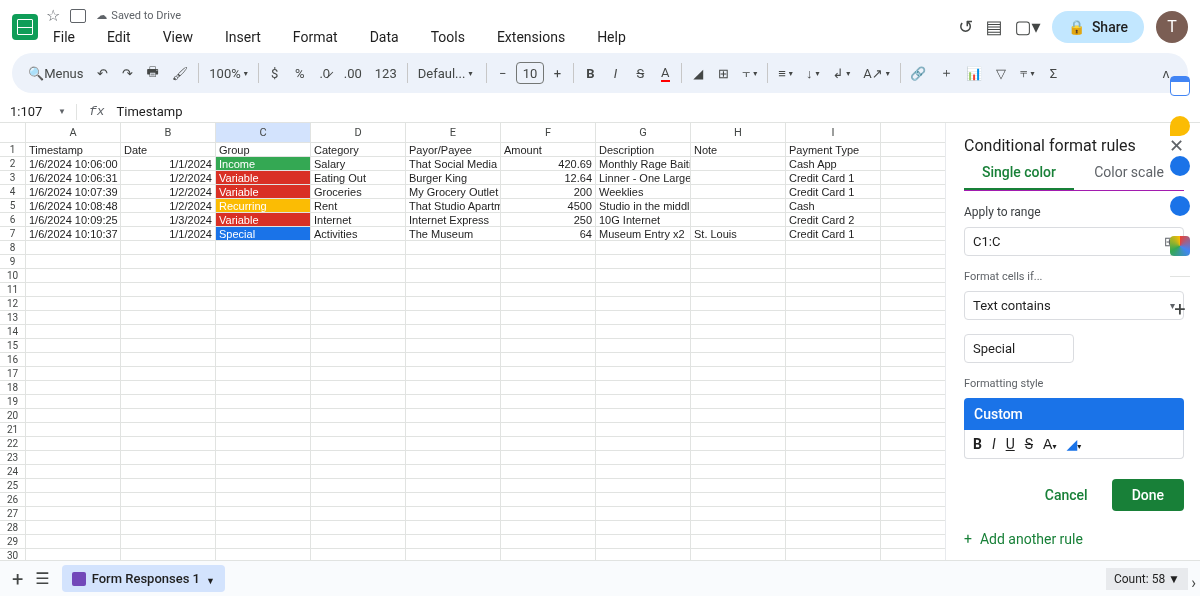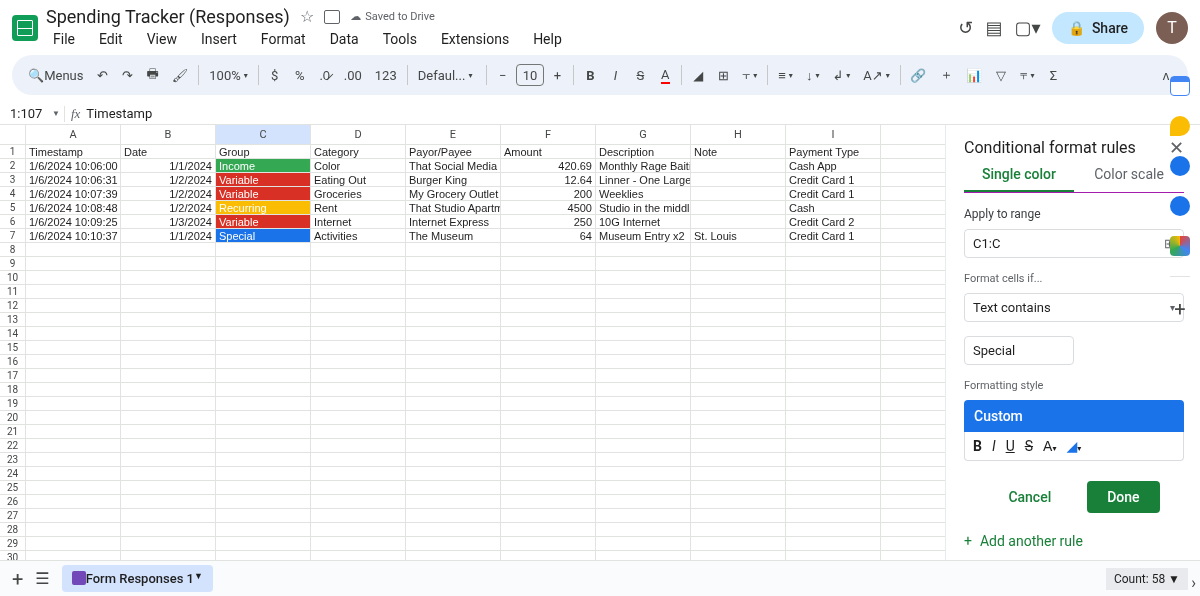--- a/index.html
+++ b/index.html
@@ -7,40 +7,40 @@
 .header{display:flex;align-items:center;padding:6px 12px;gap:8px}
 .logo{width:26px;height:26px;background:#0f9d58;border-radius:4px;position:relative}
 .logo::after{content:"";position:absolute;inset:5px;border:1.5px solid #fff;border-radius:1px}
 .logo::before{content:"";position:absolute;left:5px;right:5px;top:50%;height:1.5px;background:#fff}
 .title-area{display:flex;flex-direction:column;gap:2px}
 .title-row{display:flex;align-items:center;gap:10px}
 .doc-title{font-size:18px;color:#1f1f1f;font-weight:400}
 .star{color:#5f6368;font-size:16px}
 .folder{width:16px;height:14px;border:1.5px solid #5f6368;border-radius:2px;position:relative}
 .cloud{color:#5f6368;font-size:11px;display:flex;align-items:center;gap:4px}
-.menubar{display:flex;gap:10px;font-size:14px;color:#1f1f1f}
+.menubar{display:flex;gap:18px;font-size:14px;color:#1f1f1f}
 .menubar span{padding:2px 7px;border-radius:4px}
 .right-header{margin-left:auto;display:flex;align-items:center;gap:12px}
 .hist,.comm,.meet{color:#444746;font-size:18px}
 .share-btn{display:flex;align-items:center;gap:6px;background:#c2e7ff;border-radius:20px;padding:8px 16px;font-size:14px;font-weight:500}
 .avatar{width:32px;height:32px;border-radius:50%;background:#7b5e54;color:#fff;display:flex;align-items:center;justify-content:center;font-size:16px}
 
 .toolbar{display:flex;align-items:center;margin:0 12px 8px 12px;background:#edf2fa;border-radius:24px;padding:4px 10px;gap:1px;height:40px}
 .tb{color:#444746;font-size:13px;padding:4px 6px;display:flex;align-items:center;justify-content:center;min-width:24px;height:28px}
 .tb.search{background:transparent}
 .tb.sep{width:1px;background:#c7c7c7;height:20px;min-width:1px;margin:0 3px;padding:0}
 .tb.dd::after{content:"▾";font-size:8px;margin-left:3px;color:#444746}
 .tb.font{min-width:70px;justify-content:flex-start}
 .tb.fontsize{border:1px solid #747775;border-radius:4px;padding:2px 6px;min-width:28px;height:22px}
 .tb.collapse{margin-left:auto}
 
-.namebox-row{display:flex;align-items:center;padding:2px 0 2px 8px;border-bottom:1px solid #e1e3e1;height:22px}
+.namebox-row{display:flex;align-items:center;padding:2px 0 2px 8px;gap:6px;border-bottom:1px solid #e1e3e1;height:22px}
 .namebox{width:44px;font-size:13px;color:#1f1f1f;padding-left:2px}
 .namebox-caret{font-size:8px;color:#5f6368;margin-right:4px}
-.fx{font-style:italic;color:#5f6368;font-size:13px;font-family:Liberation Serif, serif;margin-left:6px;margin-right:6px}
+.fx{font-style:italic;color:#5f6368;font-size:13px;font-family:Liberation Mono, monospace;margin-left:6px;margin-right:6px}
 .formula{font-size:13px;color:#1f1f1f}
 
 .main{display:flex;height:484px}
 .sheet-area{flex:0 0 945px;position:relative;overflow:hidden}
 .grid{display:grid;grid-template-columns:26px 95px 95px 95px 95px 95px 95px 95px 95px 95px 95px;font-size:12px}
 .ch{background:#fff;border-right:1px solid #e1e3e1;border-bottom:1px solid #e1e3e1;text-align:center;font-size:11px;color:#444746;height:20px;line-height:20px;font-weight:400}
 .rn{background:#fff;border-right:1px solid #e1e3e1;border-bottom:1px solid #e1e3e1;text-align:center;font-size:10px;color:#444746;height:14px;line-height:14px}
 .cell{border-right:1px solid #e1e3e1;border-bottom:1px solid #e1e3e1;height:14px;line-height:14px;padding:0 3px;font-size:11px;font-family:Arial;white-space:nowrap;overflow:hidden}
 .cell.r{text-align:right}
 .colC-sel{background:#d3e3fd}
@@ -60,49 +60,48 @@
 .tab.inactive{color:#5f6368}
 .label{font-size:12px;color:#3c4043;margin-bottom:8px}
 .label.small{font-size:11px;color:#5f6368}
 .input{border:1px solid #dadce0;border-radius:4px;padding:6px 8px;font-size:13px;width:100%;display:flex;align-items:center;margin-bottom:14px}
 .input .grid-ic{margin-left:auto;color:#5f6368}
 .select::after{content:"▾";margin-left:auto;font-size:10px;color:#5f6368}
 .input.narrow{width:110px}
 .preview{background:#1a73e8;color:#fff;padding:8px 10px;border-radius:4px 4px 0 0;font-size:14px;font-weight:500}
 .stylebar{border:1px solid #dadce0;border-top:none;border-radius:0 0 4px 4px;padding:6px 8px;display:flex;gap:10px;align-items:center;margin-bottom:20px;font-size:14px}
 .stylebar span{font-family:Arial;font-size:14px}
-.actions{display:flex;gap:16px;justify-content:center;margin-bottom:20px}
+.actions{display:flex;gap:4px;justify-content:flex-end;margin-bottom:20px}
 .btn{padding:8px 20px;border-radius:4px;font-size:14px;font-weight:500}
 .btn.cancel{color:#188038;background:#fff}
 .btn.done{background:#188038;color:#fff}
 .add-rule{color:#188038;font-size:14px;display:flex;align-items:center;gap:8px}
 
 .rightdock{position:absolute;right:0;top:66px;width:40px;display:flex;flex-direction:column;align-items:center;gap:20px;padding-top:10px}
 .dock-ic{width:20px;height:20px;border-radius:4px}
 .dock-cal{background:linear-gradient(#4285f4 30%,#fff 30%);border:1px solid #4285f4}
 .dock-keep{background:#fbbc04;border-radius:50% 50% 50% 0}
 .dock-tasks{background:#1a73e8;border-radius:50%}
 .dock-contacts{background:#1a73e8;border-radius:50%}
 .dock-maps{background:conic-gradient(#ea4335,#4285f4,#34a853,#fbbc04)}
 .dock-plus{font-size:20px;color:#444746}
 
 .bottombar{position:absolute;bottom:0;left:0;right:0;height:36px;display:flex;align-items:center;padding:0 12px;border-top:1px solid #e1e3e1;background:#f9fbfd;gap:12px}
-.tab-chip{background:#d3e3fd;border-radius:4px;padding:6px 10px;display:flex;align-items:flex-start;font-size:13px;font-weight:500;color:#1f1f1f}
+.tab-chip{background:#d3e3fd;border-radius:4px;padding:6px 10px;display:flex;align-items:flex-end;gap:6px;font-size:13px;font-weight:500;color:#1f1f1f}
 .form-ic{width:14px;height:14px;background:#7248b9;border-radius:2px}
 .count{margin-left:auto;background:#e8eaed;border-radius:0;padding:4px 8px;font-size:12px}
 .sidearrow{position:absolute;right:4px;bottom:4px;font-size:16px;color:#444746}
 </style>
 </head>
 <body>
 
 <div class="header">
   <div class="logo"></div>
   <div class="title-area">
     <div class="title-row">
-      <span class="doc-title">Spending Tracker (Responses)</span>
       <span class="star">☆</span>
       <span class="folder"></span>
       <span class="cloud">☁ <span>Saved to Drive</span></span>
     </div>
     <div class="menubar">
       <span>File</span>
       <span>Edit</span>
       <span>View</span>
       <span>Insert</span>
       <span>Format</span>
@@ -206,21 +205,21 @@
         <div class="cell">Payor/Payee</div>
         <div class="cell">Amount</div>
         <div class="cell">Description</div>
         <div class="cell">Note</div>
         <div class="cell">Payment Type</div>
         <div class="cell"></div>
         <div class="rn">2</div>
         <div class="cell r">1/6/2024 10:06:00</div>
         <div class="cell r">1/1/2024</div>
         <div class="cell grp income">Income</div>
-        <div class="cell">Color</div>
+        <div class="cell">Salary</div>
         <div class="cell">That Social Media Site</div>
         <div class="cell r">420.69</div>
         <div class="cell">Monthly Rage Baiting</div>
         <div class="cell"></div>
         <div class="cell">Cash App</div>
         <div class="cell"></div>
         <div class="rn">3</div>
         <div class="cell r">1/6/2024 10:06:31</div>
         <div class="cell r">1/2/2024</div>
         <div class="cell grp variable">Variable</div>

